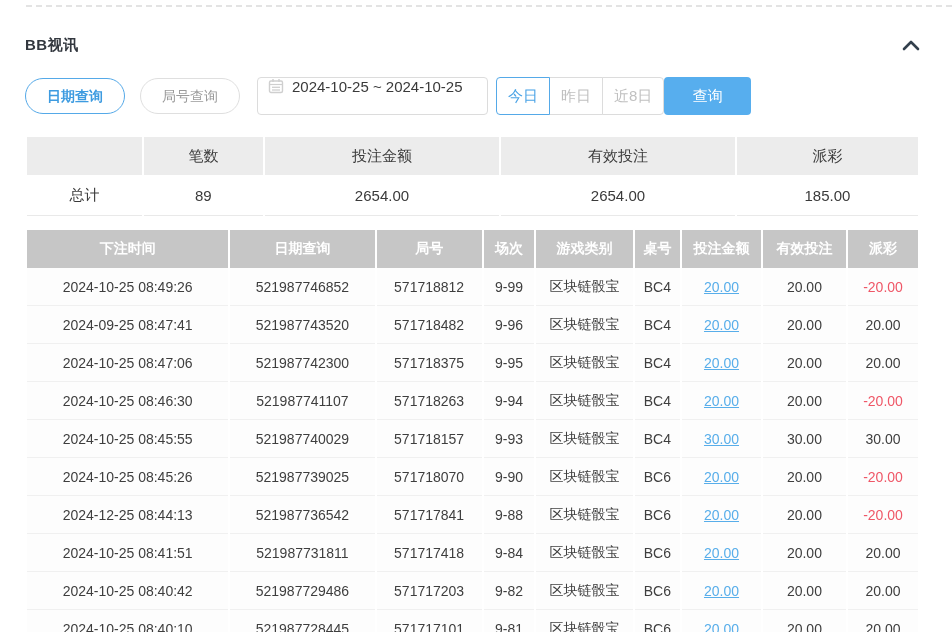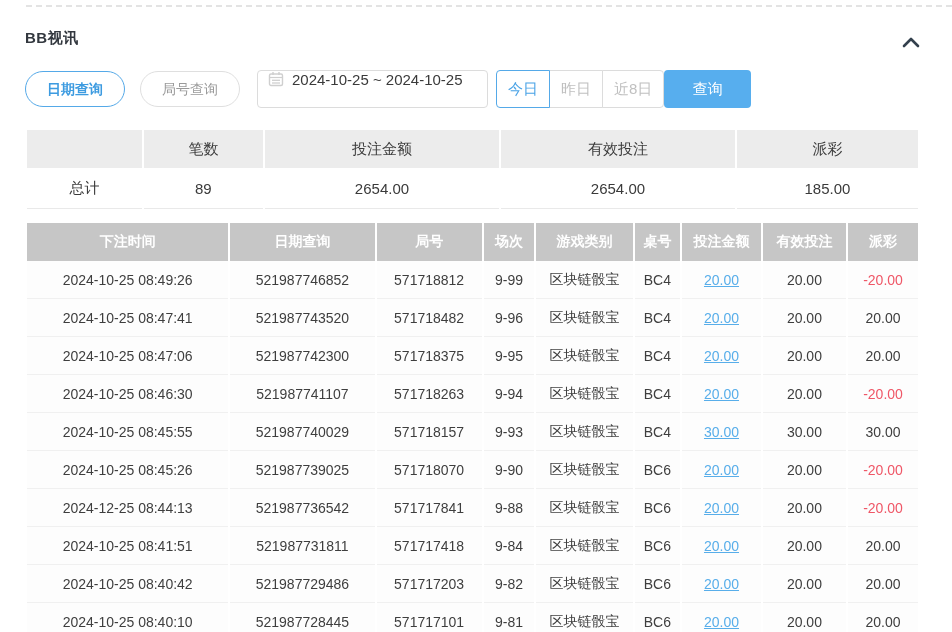--- a/index.html
+++ b/index.html
@@ -2,21 +2,21 @@
 <html><head>
 <meta charset="utf-8">
 <style>
   * { margin:0; padding:0; box-sizing:border-box; }
   html,body { width:952px; height:632px; overflow:hidden; background:#fff;
     font-family:"Liberation Sans","DejaVu Sans",sans-serif; color:#444; }
   .top-dashed { margin:5px 0 0 26px; border-top:2px dashed #e3e3e3; height:0; }
   .container { padding:0 32px 0 25px; }
 
   
-  .title-row { display:flex; align-items:flex-end; justify-content:space-between; margin-top:22px; }
+  .title-row { display:flex; align-items:center; justify-content:space-between; margin-top:29px; }
   .page-title { font-size:15px; font-weight:bold; color:#33383f; letter-spacing:.5px; }
   .collapse-btn { cursor:pointer; display:flex; align-items:center; }
 
   
   .filter-row { display:flex; align-items:center; margin-top:22px; height:38px; }
   .pill { height:36px; line-height:34px; padding:0 21px; border-radius:18px; font-size:14px;
     background:#fff; cursor:pointer; white-space:nowrap; }
   .pill.active { border:1px solid #55a9e8; color:#3d9be0; font-weight:bold; }
   .pill.inactive { border:1px solid #dfdfdf; color:#9a9a9a; margin-left:15px; }
   .date-box { display:flex; margin-left:17px; width:231px; height:38px;
@@ -148,21 +148,21 @@
           <td>521987746852</td>
           <td>571718812</td>
           <td>9-99</td>
           <td>区块链骰宝</td>
           <td>BC4</td>
           <td><a class="bet-link">20.00</a></td>
           <td>20.00</td>
           <td class="neg">-20.00</td>
         </tr>
         <tr>
-          <td>2024-10-25 08:47:41</td>
+          <td>2024-09-25 08:47:41</td>
           <td>521987743520</td>
           <td>571718482</td>
           <td>9-96</td>
           <td>区块链骰宝</td>
           <td>BC4</td>
           <td><a class="bet-link">20.00</a></td>
           <td>20.00</td>
           <td>20.00</td>
         </tr>
         <tr>

